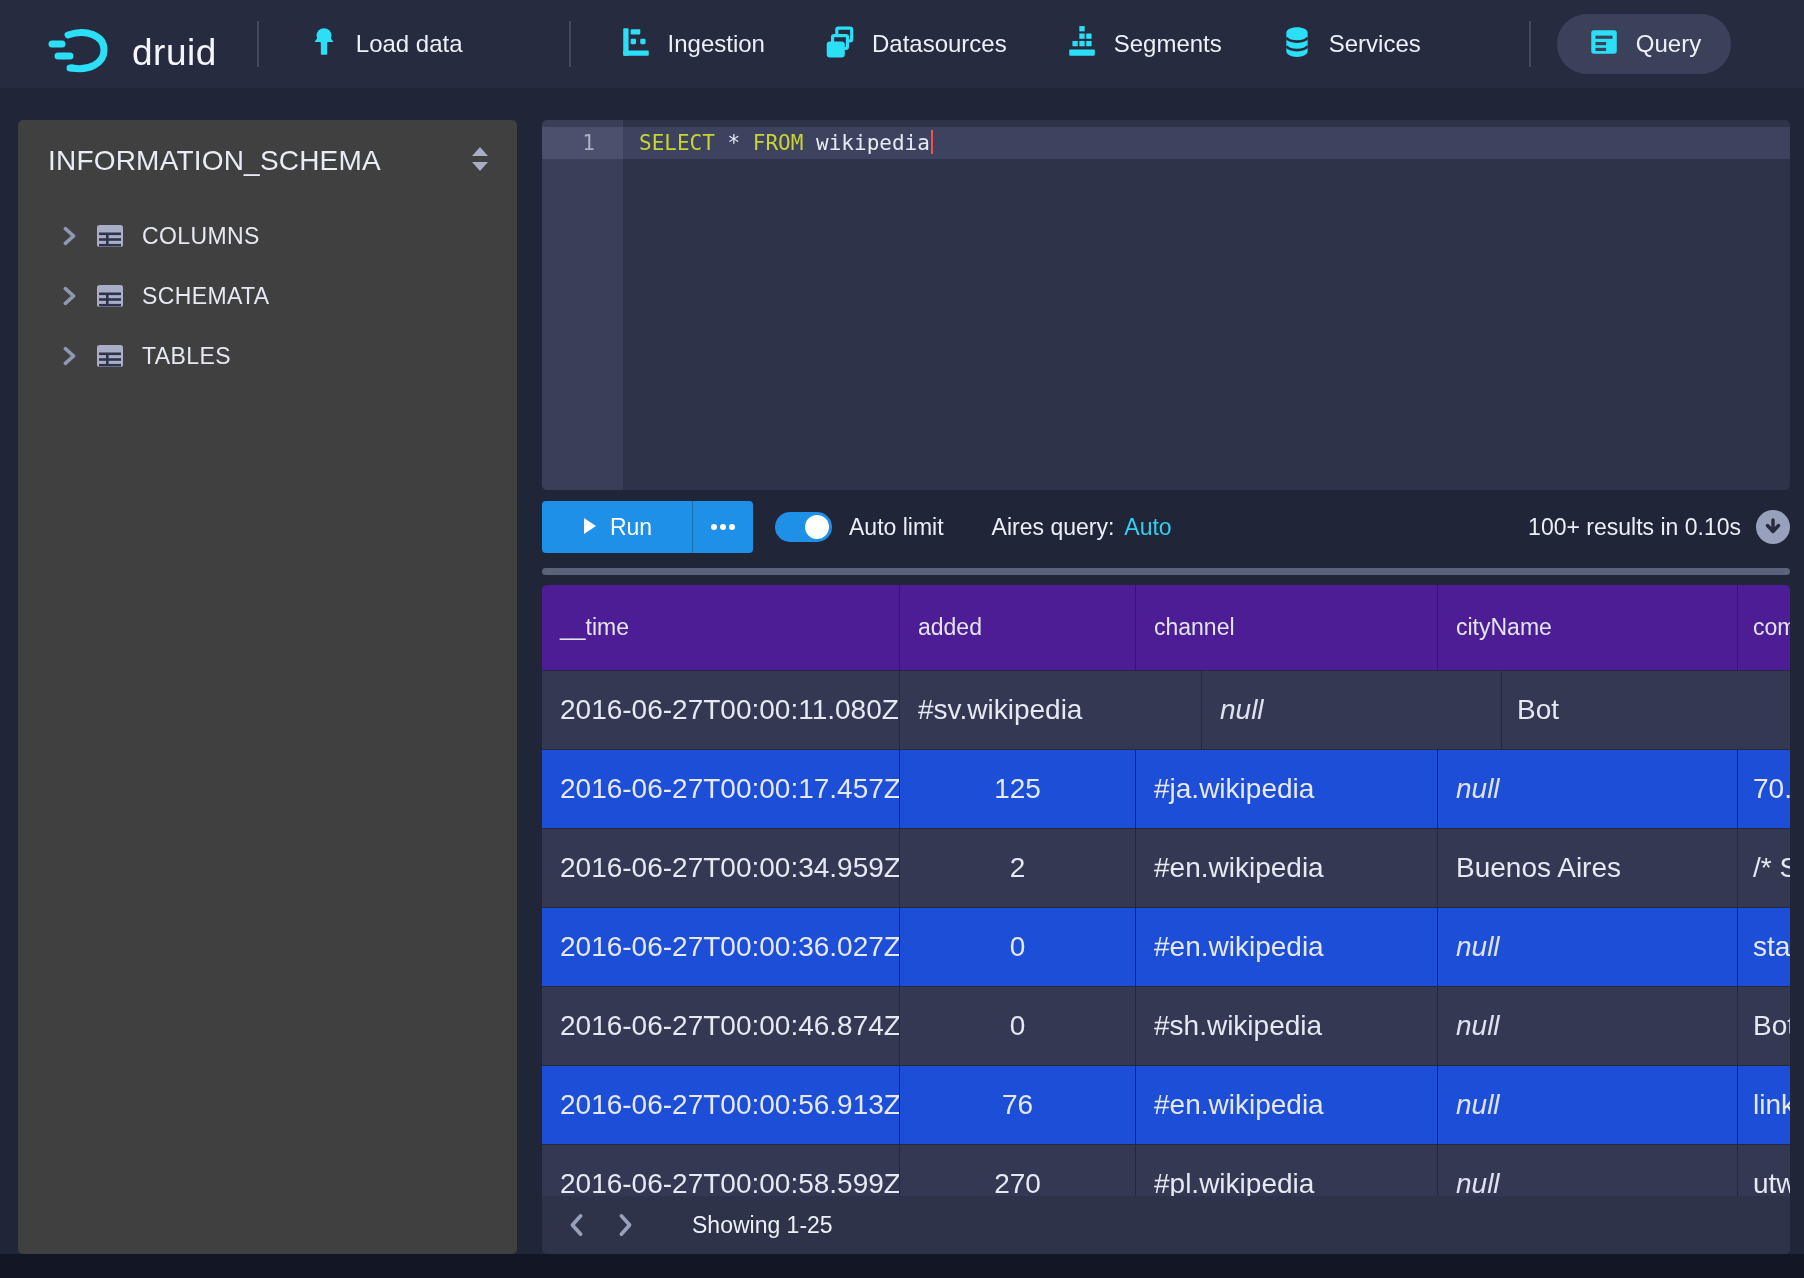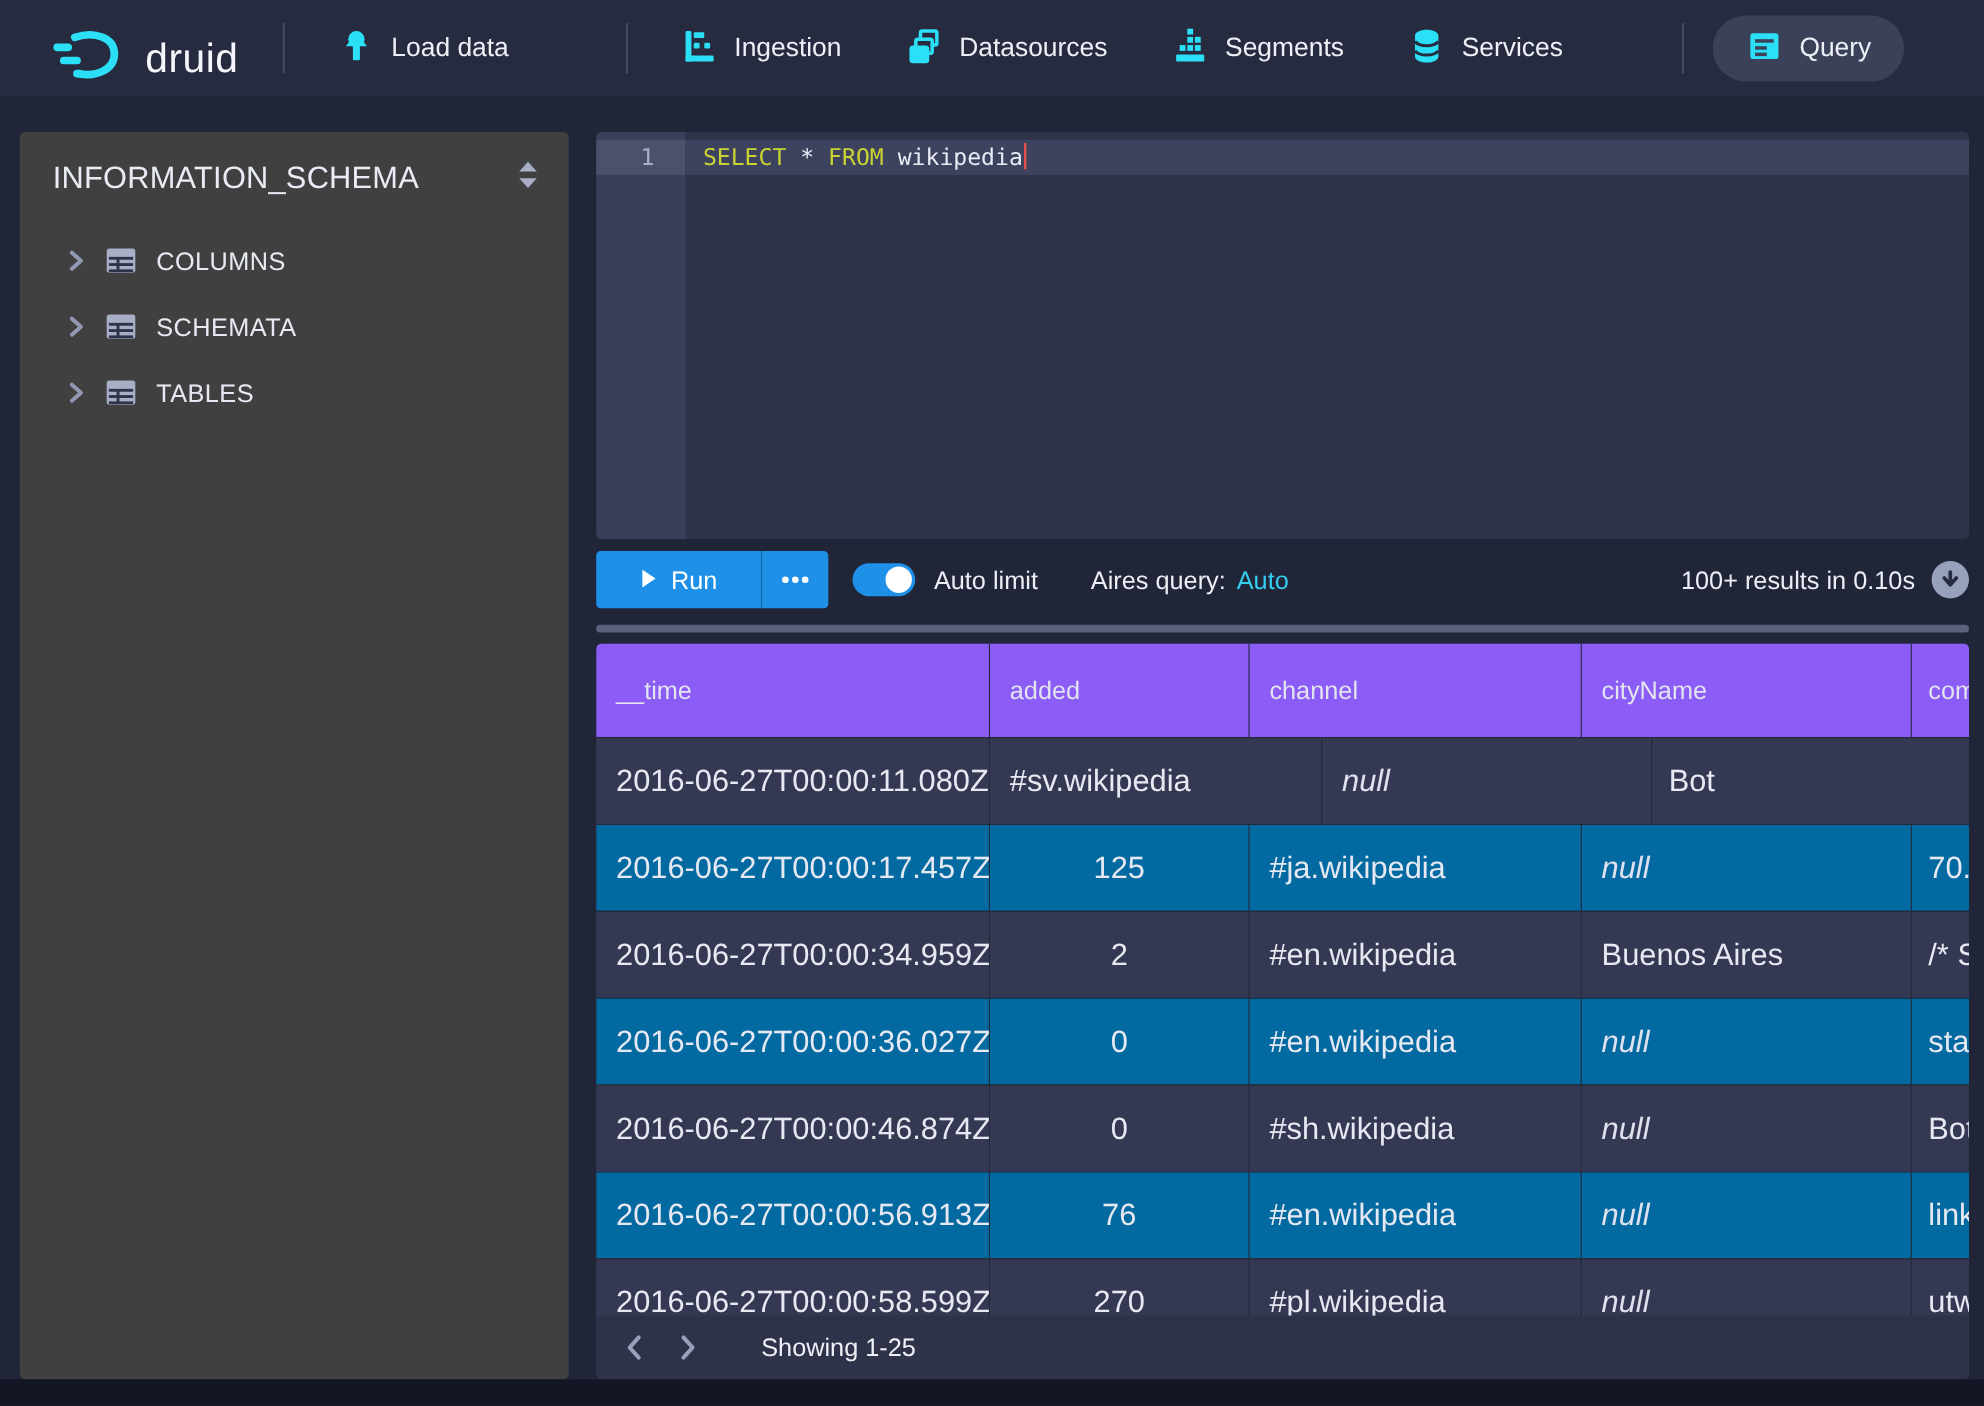--- a/index.html
+++ b/index.html
@@ -55,25 +55,25 @@
   .live-query-value{margin-left:10px;font-size:23px;color:#35cdee;cursor:pointer;}
   .toolbar-spacer{flex:1;}
   .results-info{font-size:23px;color:#eceef6;}
   .download-btn{margin-left:15px;width:34px;height:34px;border-radius:50%;background:#98a1bc;display:flex;align-items:center;justify-content:center;cursor:pointer;flex:none;}
 
   
   .hscroll{position:absolute;left:542px;top:568px;width:1248px;height:7px;border-radius:4px;background:#5b627b;cursor:pointer;}
 
   
   .results-panel{position:absolute;left:542px;top:585px;width:1248px;height:669px;background:#2f3349;border-radius:5px;overflow:hidden;}
-  .thead{display:flex;height:85px;background:#8b5cf6;}
+  .thead{display:flex;height:85px;background:#4c1d95;}
   .hcell{box-sizing:border-box;border-right:1px solid #242838;display:flex;align-items:center;padding-left:18px;font-size:23px;color:#e2e5f0;overflow:hidden;white-space:nowrap;cursor:pointer;}
   .trow{display:flex;height:78px;border-top:1px solid #242838;}
   .trow.odd{background:#343852;}
-  .trow.even{background:#0369a1;}
+  .trow.even{background:#1d4ed8;}
   .cell{box-sizing:border-box;border-right:1px solid #242838;display:flex;align-items:center;padding-left:18px;font-size:28px;color:#e6e9f2;overflow:hidden;white-space:nowrap;cursor:pointer;}
   .col-time{width:358px;flex:none;}
   .col-added{width:236px;flex:none;}
   .cell.col-added{justify-content:center;padding-left:0;}
   .col-channel{width:302px;flex:none;}
   .col-city{width:300px;flex:none;}
   .col-comment{flex:1;border-right:none;padding-left:15px;}
   .is-null{font-style:italic;color:#dfe2ee;}
   .pagination{position:absolute;left:0;bottom:0;width:100%;height:58px;background:#2f3349;display:flex;align-items:center;padding-left:18px;box-sizing:border-box;}
   .page-btn{width:34px;height:34px;display:flex;align-items:center;justify-content:center;background:none;border:none;cursor:pointer;margin-right:14px;}

